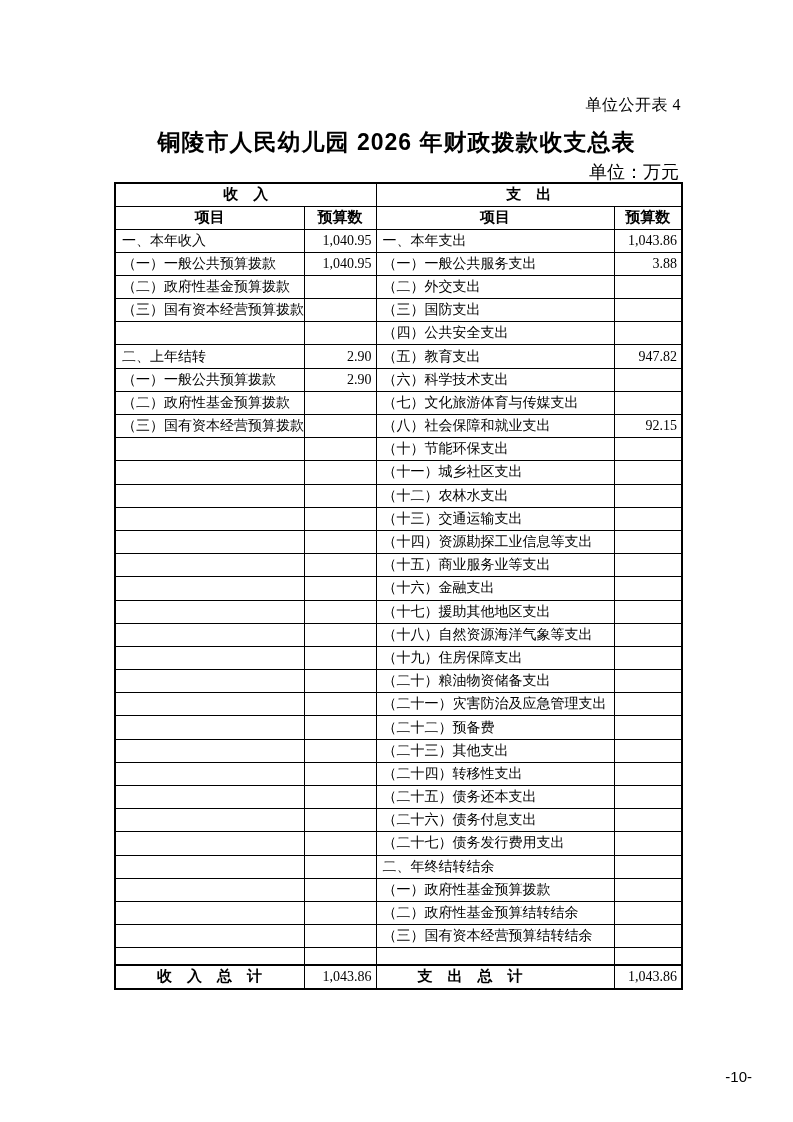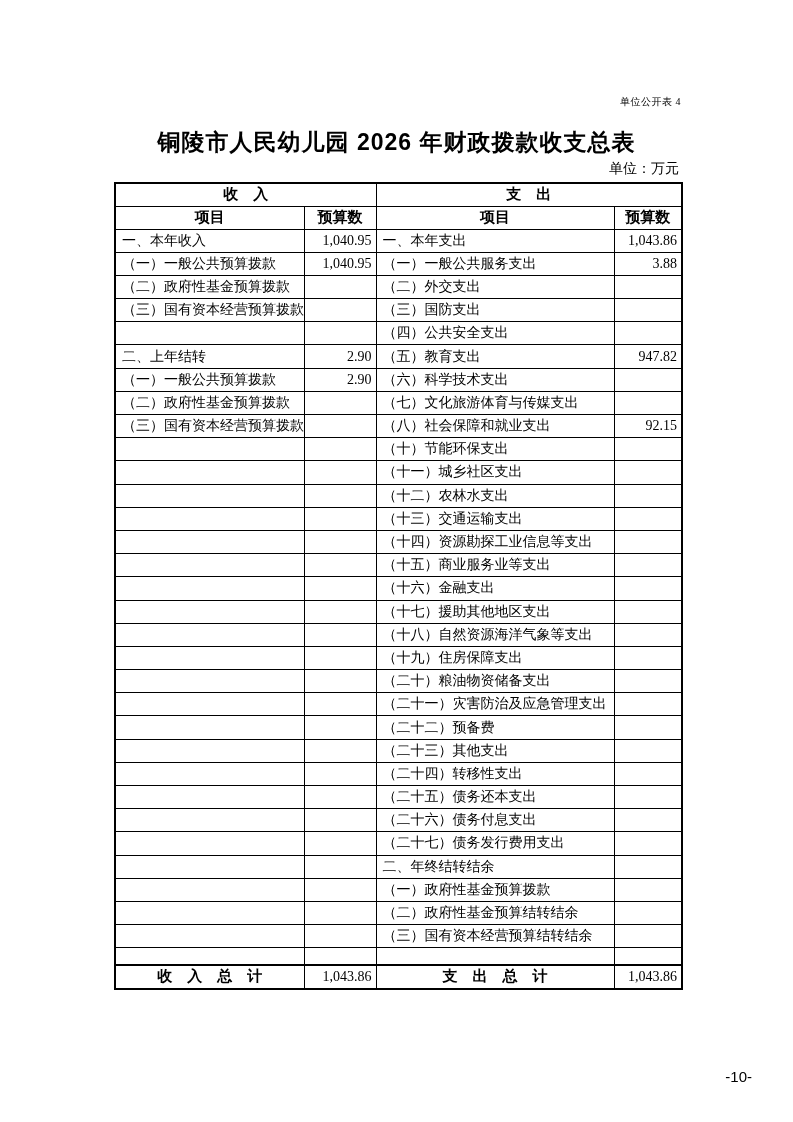--- a/index.html
+++ b/index.html
@@ -9,39 +9,39 @@
     width: 793px;
     height: 1122px;
     font-family: "Liberation Serif", "DejaVu Serif", serif;
     color: #000000;
     overflow: hidden;
   }
   .sheet-label {
     position: absolute;
     top: 95px;
     right: 112px;
-    font-size: 10px;
+    font-size: 16px;
     letter-spacing: 0.5px;
   }
   .doc-title {
     position: absolute;
     top: 127px;
     left: 0;
     width: 100%;
     text-align: center;
     font-family: "Liberation Sans", "DejaVu Sans", sans-serif;
     font-weight: bold;
     font-size: 23px;
     letter-spacing: 1px;
   }
   .unit-note {
     position: absolute;
     top: 160px;
     right: 114px;
-    font-size: 14px;
+    font-size: 18px;
     margin-left: 36px;
   }
   table.budget {
     position: absolute;
     left: 114px;
     top: 182px;
     width: 567px;
     border-collapse: collapse;
     table-layout: fixed;
     border: 2px solid #000;
@@ -61,22 +61,23 @@
     margin-left: 16px;
   }
   table.budget tbody tr { height: 23.2px; }
   table.budget tbody tr.short-row { height: 17px; }
   td.item { text-align: left; padding-left: 6px; }
   td.val  { text-align: right; padding-right: 4px; font-size: 13.5px; }
   tfoot tr.total-row { height: 24px; }
   tfoot tr.total-row td { border-top: 2px solid #000; }
   tfoot td.total-label {
     font-weight: bold;
-    text-align: center;
+    text-align: left;
     font-size: 15px;
+    padding-left: 41px;
   }
   .page-number {
     position: absolute;
     top: 1068px;
     right: 41px;
     font-family: "Liberation Sans", "DejaVu Sans", sans-serif;
     font-size: 15px;
   }
 </style>
 </head>

